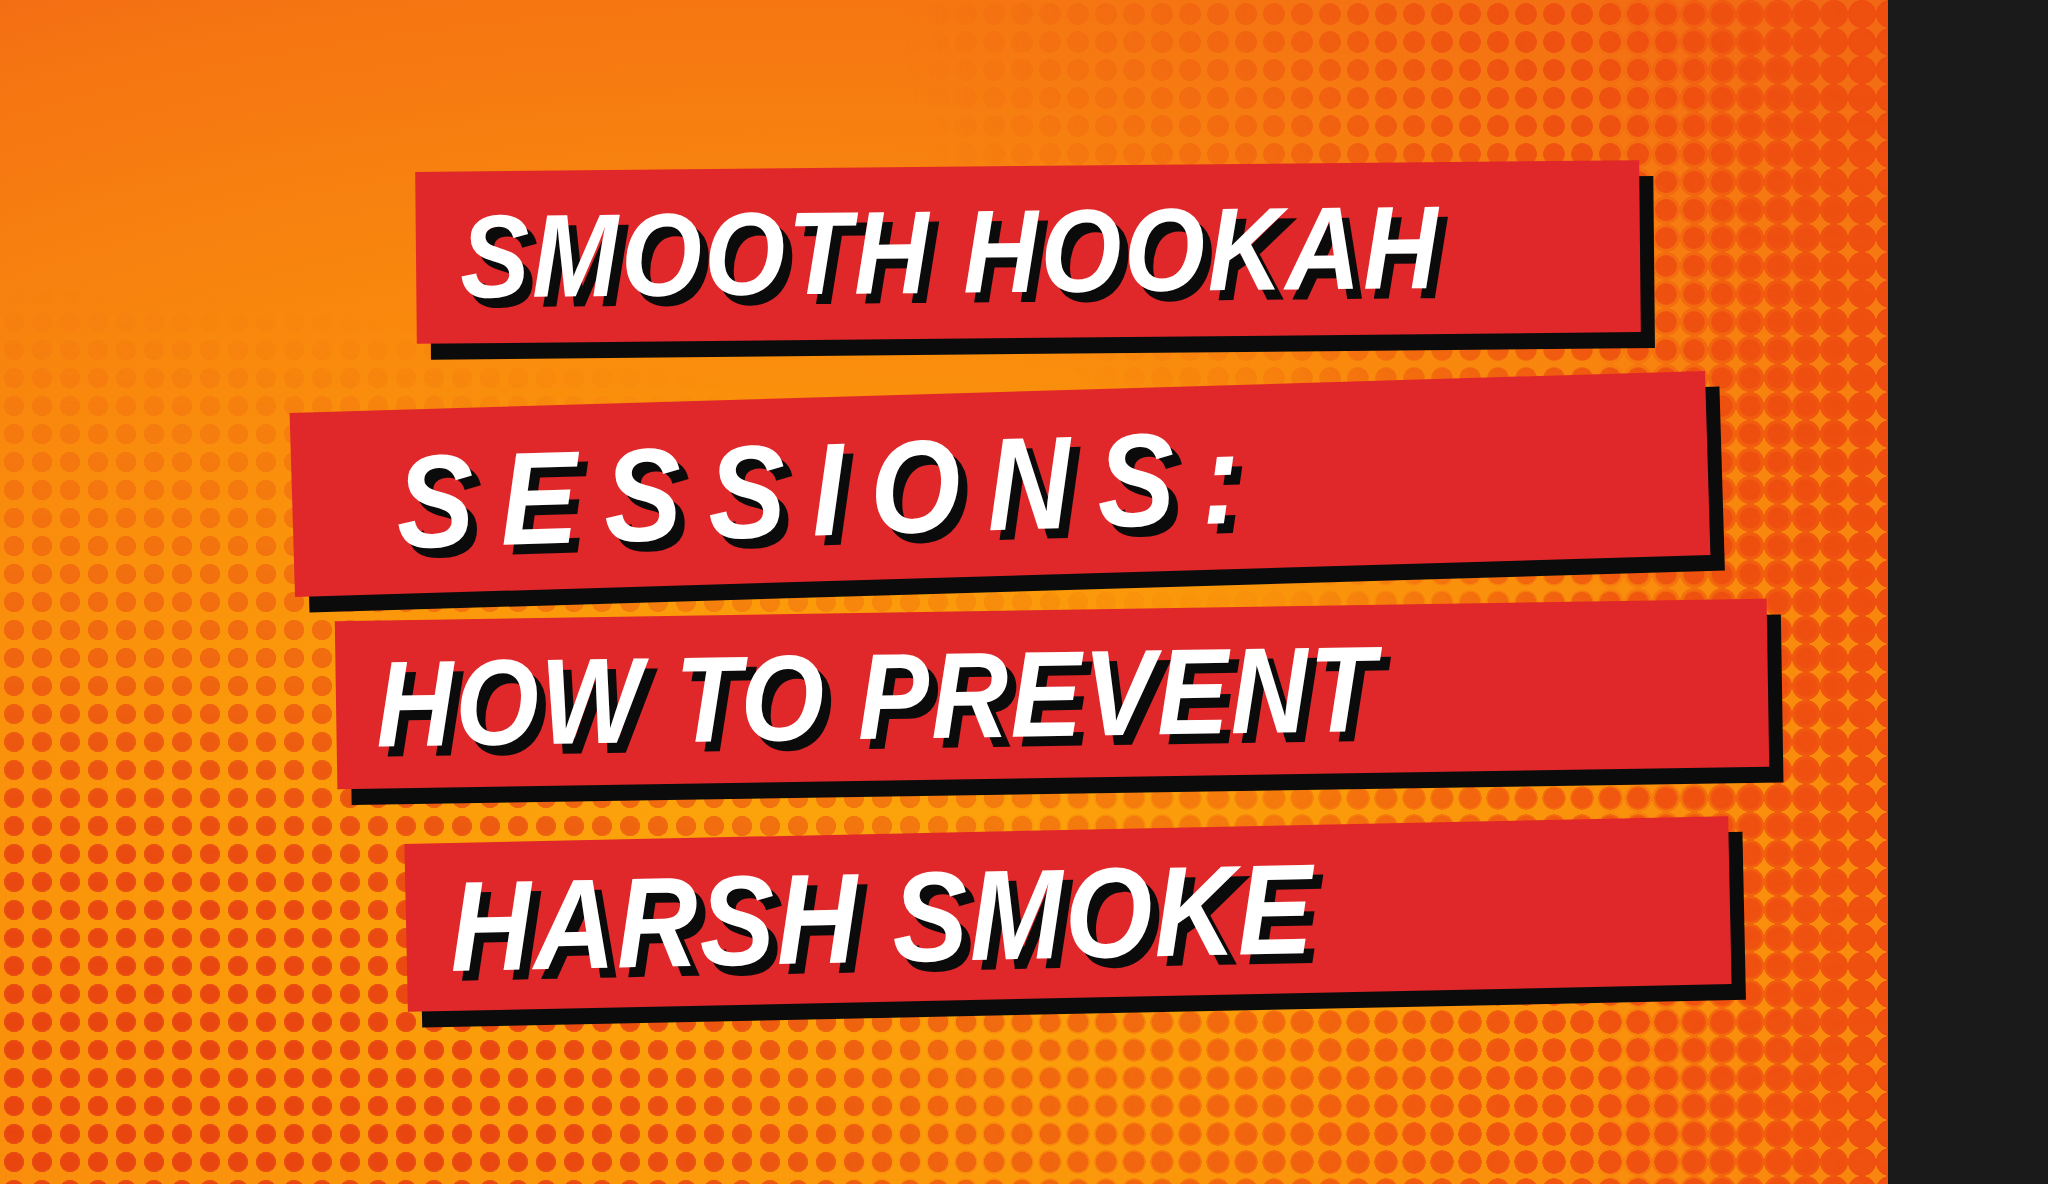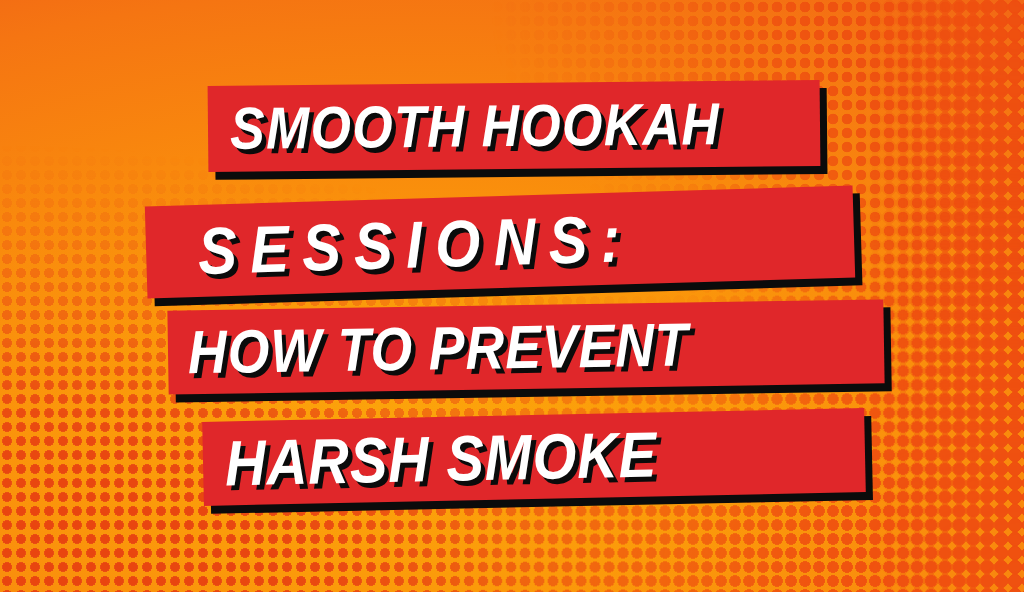--- a/index.html
+++ b/index.html
@@ -4,21 +4,21 @@
 <title>Smooth Hookah Sessions Banner</title>
 <style>
   html, body {
     margin: 0;
     padding: 0;
     background: #1a1a1a;
   }
 
   .stage {
     position: relative;
-    width: 1024px;
+    width: 944px;
     height: 592px;
     overflow: hidden;
     font-family: "Liberation Sans", "DejaVu Sans", sans-serif;
     background: #737373;
   }
 
   
   .bg-base {
     position: absolute;
     inset: 0;

